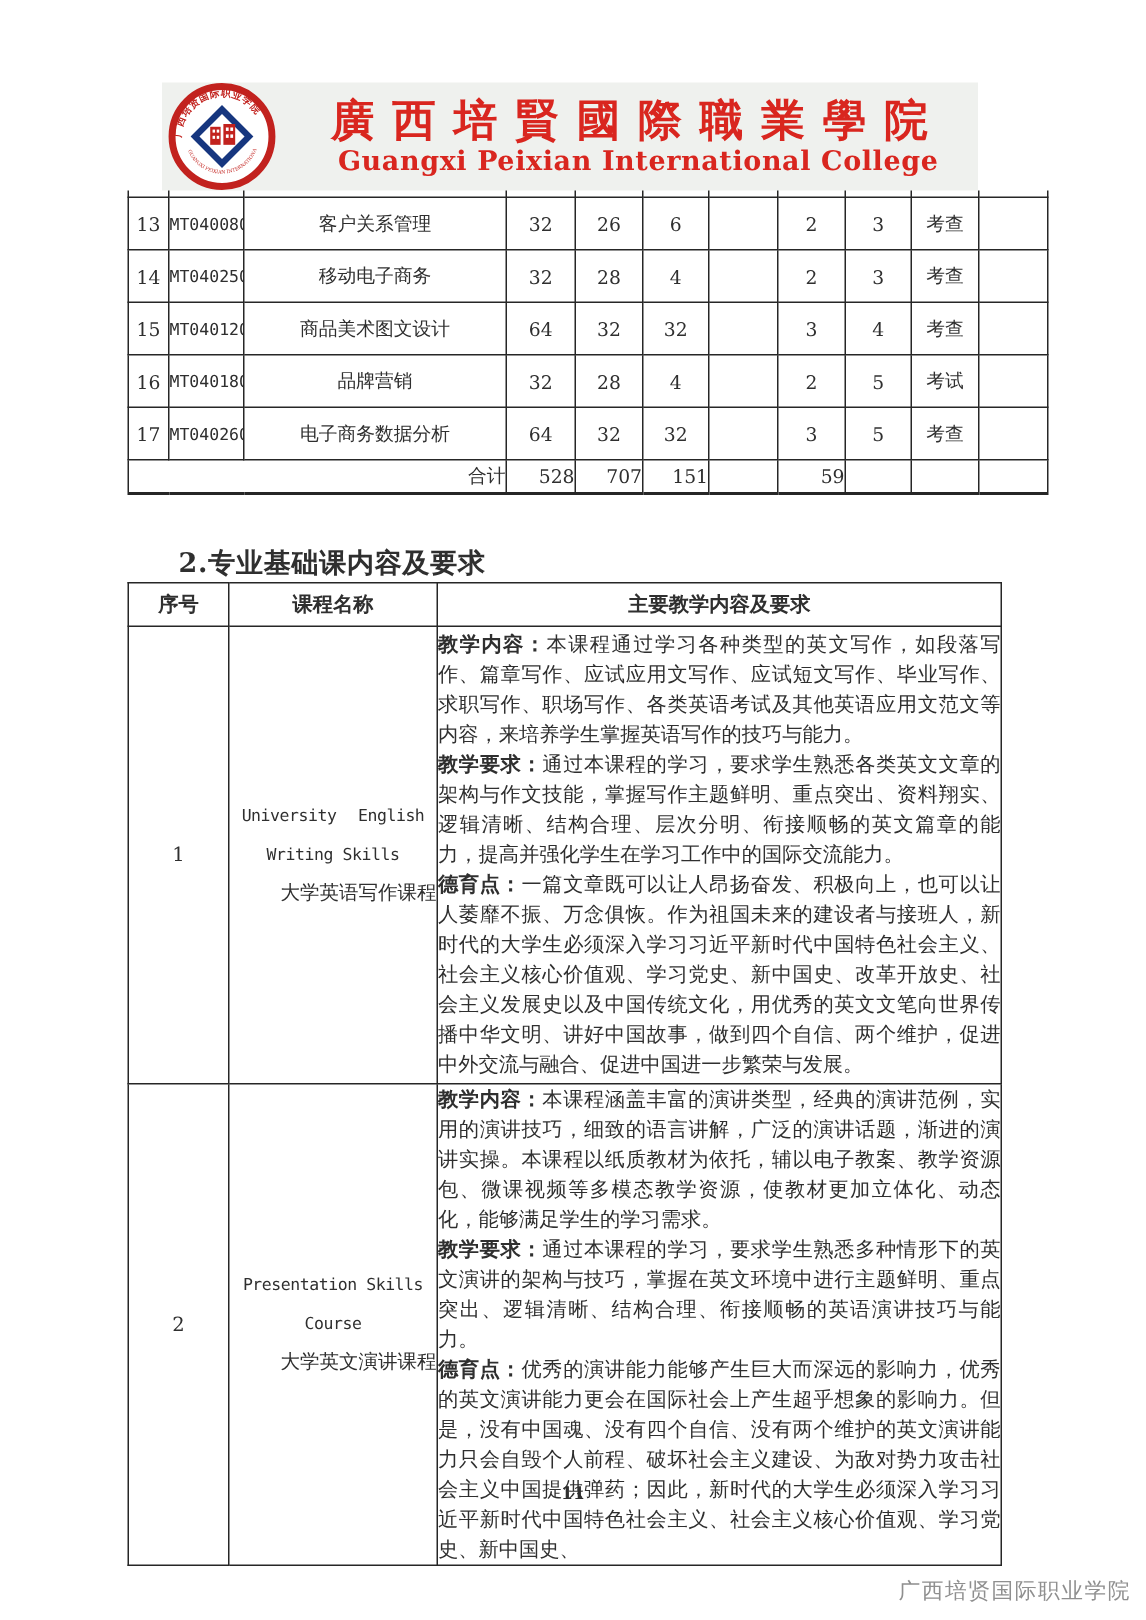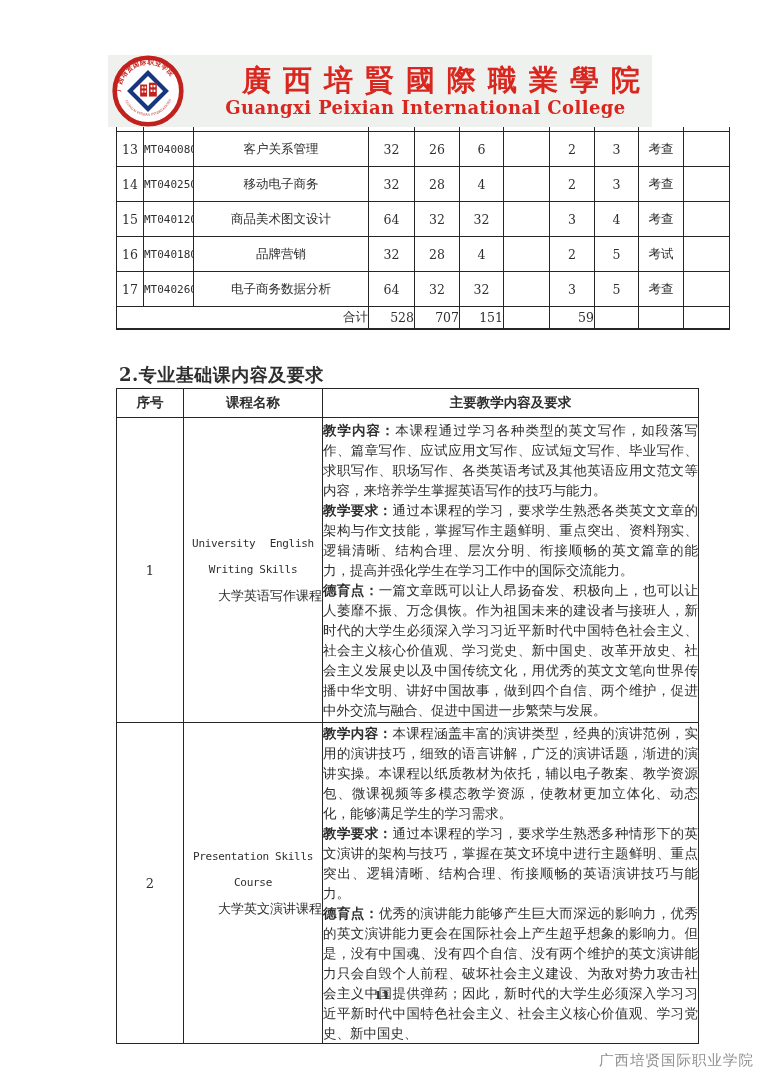--- a/index.html
+++ b/index.html
@@ -12,29 +12,29 @@
   
   .banner {
     position:absolute; left:108px; top:55px; width:544px; height:72px;
     background:var(--banner-bg,#eff1ee);
     display:flex; align-items:center;
   }
   .seal { width:74px; height:74px; margin-left:3px; flex:0 0 auto; }
   .titles { flex:1; text-align:center; padding-left:14px; overflow:hidden; }
   .title-zh {
     font-size:29px; font-weight:bold; color:var(--brand-red,#d9261f);
-    letter-spacing:12px; line-height:33px; white-space:nowrap;text-align:right;
+    letter-spacing:12px; line-height:33px; white-space:nowrap;
   }
   .title-en {
     font-size:18px; font-weight:bold; color:var(--brand-red,#d9261f);
     letter-spacing:0.4px; line-height:21px; white-space:nowrap;
   }
 
   
-  table.tbl { border-collapse:collapse; table-layout:fixed; position:absolute;margin-left:31px; }
+  table.tbl { border-collapse:collapse; table-layout:fixed; position:absolute; }
   table.tbl td, table.tbl th {
     border:1px solid var(--line,#262626);
     text-align:center; vertical-align:middle;
     padding:0; overflow:hidden; font-weight:normal;
   }
 
   #schedule { left:85px; top:127px; width:613px; font-size:12.5px; }
   #schedule tr.strip td { height:4px; border-top:none; }
   #schedule tr.data td { height:34px; }
   #schedule tr.total td { height:21px; border-bottom-width:2px;text-align:right; }

